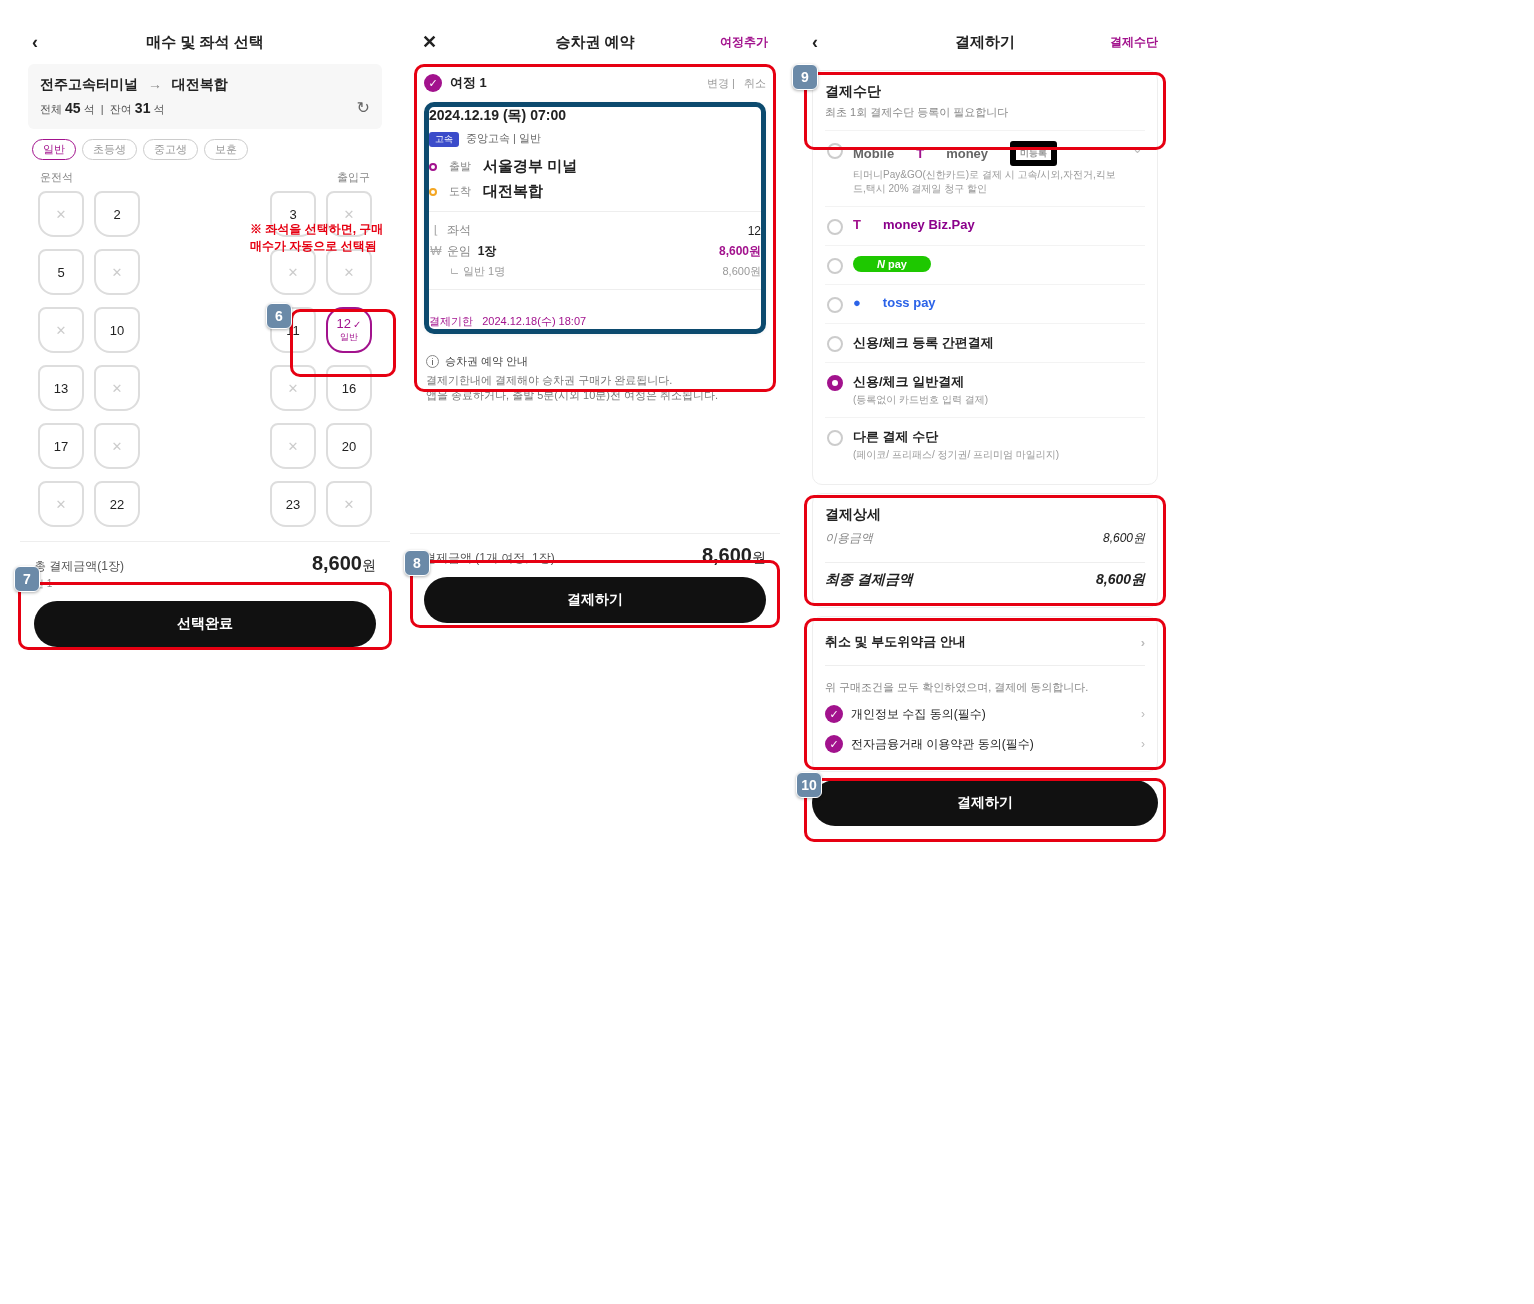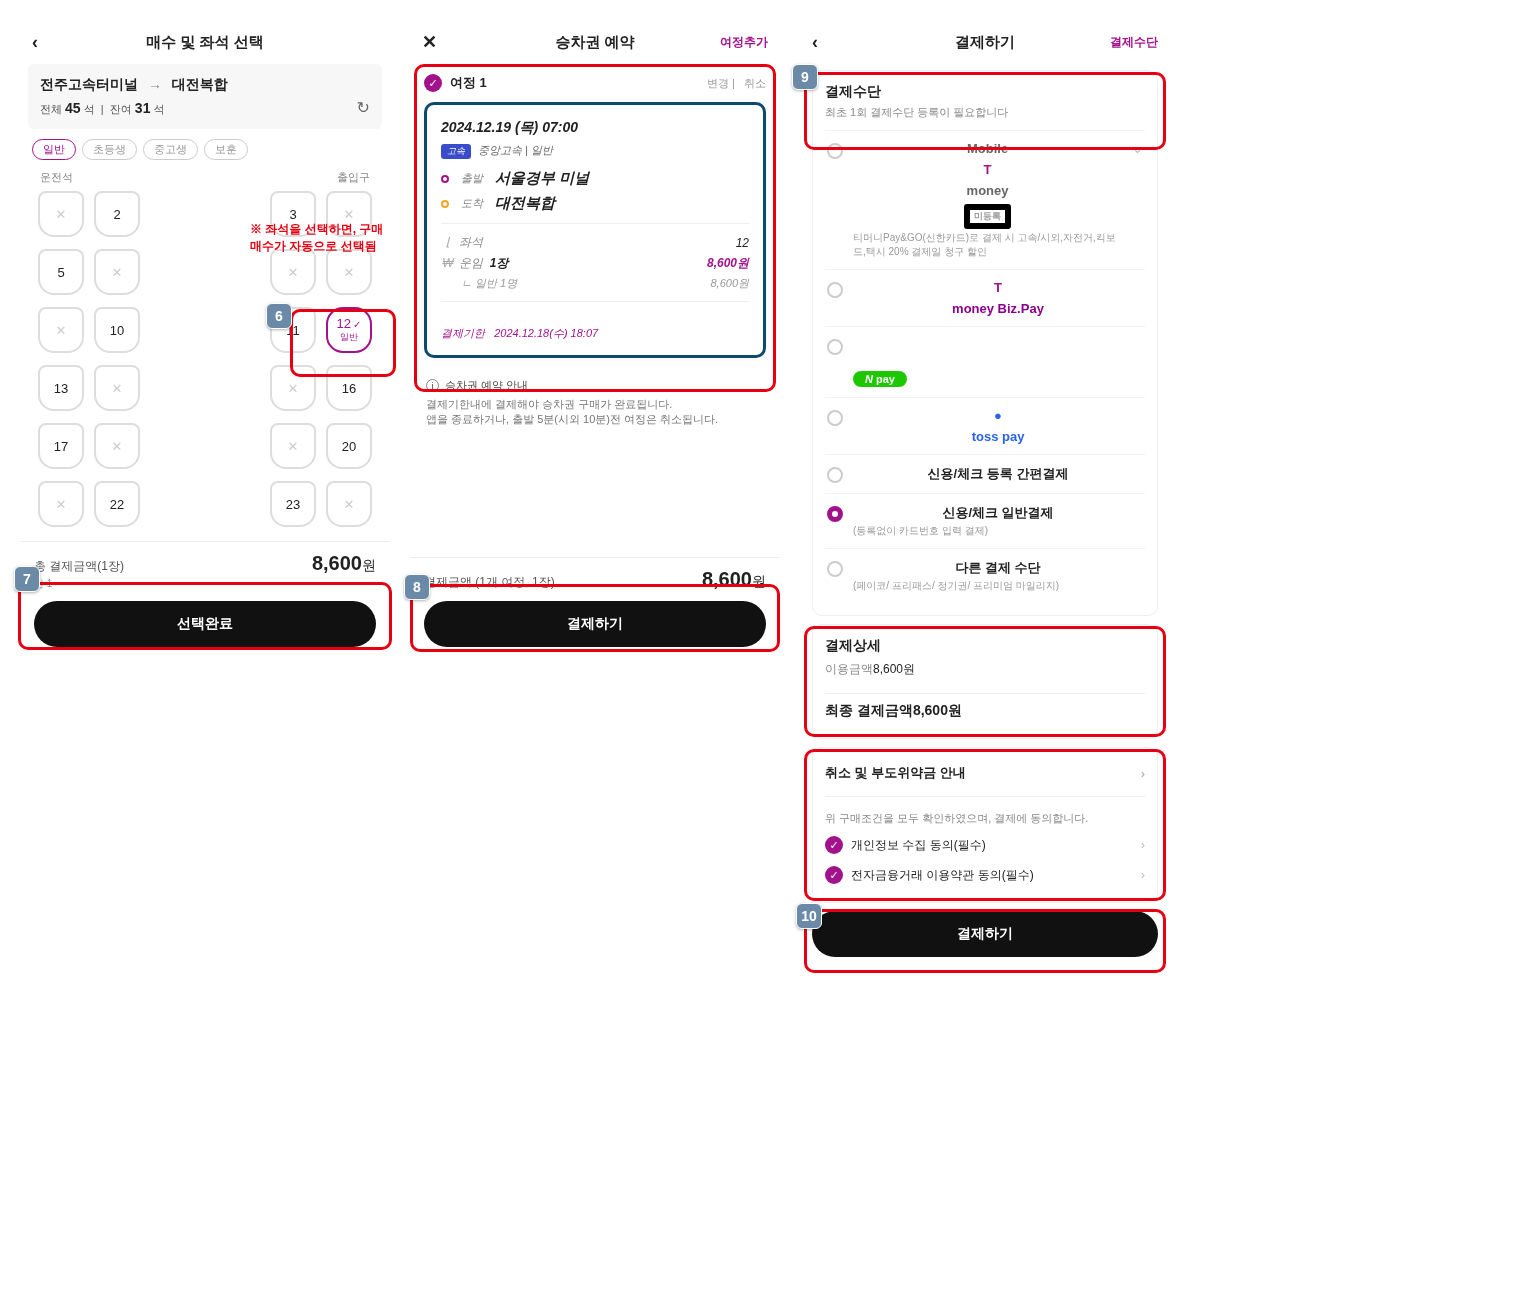--- a/index.html
+++ b/index.html
@@ -115,22 +115,22 @@
   }
   .check-circle {
     width:18px; height:18px; border-radius:50%; background:#a2128d;
     display:inline-flex; align-items:center; justify-content:center;
     color:#fff; font-size:11px;
   }
   .journey-head .title { font-weight:600; flex:1;}
   .journey-head .links { font-size:11px; color:#999;}
   .journey-head .links span { margin-left:6px; cursor:pointer;}
   .ticket-card {
-    margin:0 14px 10px; border:3px solid #0c4a6e; border-radius:10px;
-    padding:14px; box-shadow:0 1px 4px rgba(0,0,0,0.05);font-style:italic;
+    margin:0 14px 10px; border:5px solid #0c4a6e; border-radius:10px;
+    box-shadow:0 1px 4px rgba(0,0,0,0.05);
   }
   .ticket-card .dt { font-weight:700; font-size:14px; margin-bottom:6px;}
   .chip {
     display:inline-block; background:#3b4cca; color:#fff; font-size:9px;
     padding:1px 6px; border-radius:3px; margin-right:4px;
   }
   .ticket-card .meta { font-size:11px; color:#666; margin-bottom:10px;}
   .stop { display:flex; align-items:center; gap:12px; margin:6px 0;}
   .dot { width:8px; height:8px; border-radius:50%; border:2px solid; }
   .dot.dep { border-color:#a2128d;}
@@ -159,31 +159,31 @@
     display:flex; align-items:flex-start; padding:10px 2px;
     border-top:1px solid #f3f3f3; gap:10px;
   }
   .pay-opt:first-of-type { border-top:none;}
   .radio {
     width:16px; height:16px; border-radius:50%; border:2px solid #ccc;
     flex-shrink:0; margin-top:2px;
   }
   .radio.on { border:5px solid #a2128d;}
   .pay-opt .txt { flex:1;}
-  .pay-opt .brand { font-weight:600; font-size:13px; display:flex; align-items:center; gap:6px;flex-direction:column;}
+  .pay-opt .brand { font-weight:600; font-size:13px; display:flex; align-items:center; gap:22px;}
   .pay-opt .desc { font-size:10px; color:#999; margin-top:2px;}
   .badge-tiny { font-size:9px; color:#999; border:6px solid #000000; padding:0 4px; border-radius:3px;}
   .chevron { color:#bbb; }
   .npay {
     display:inline-block; background:#1ec800; color:#fff; font-weight:700;
-    padding:2px 12px; border-radius:10px; font-size:11px;margin-top:34px;
+    padding:2px 24px; border-radius:10px; font-size:11px;
   }
   .npay .n { font-style:italic;}
   .toss { color:#2b63e8; font-weight:700;}
-  .detail-row { display:flex; justify-content:flex-start; padding:6px 0; font-size:12px;}
+  .detail-row { display:flex; justify-content:space-between; padding:6px 0; font-size:12px;font-style:italic;}
   .detail-row.final { font-weight:700; font-size:14px;margin-top:9px;}
   .agree-head {
     display:flex; justify-content:space-between; align-items:center;
     font-size:13px; font-weight:600; padding:4px 0;
   }
   .agree-sub { font-size:11px; color:#888; padding:4px 0;}
   .agree-item { display:flex; align-items:center; gap:8px; padding:6px 0; font-size:12px;}
   .purple-t { color:#a2128d;}
   .tm-biz { color:#8b008b;}
 </style>

